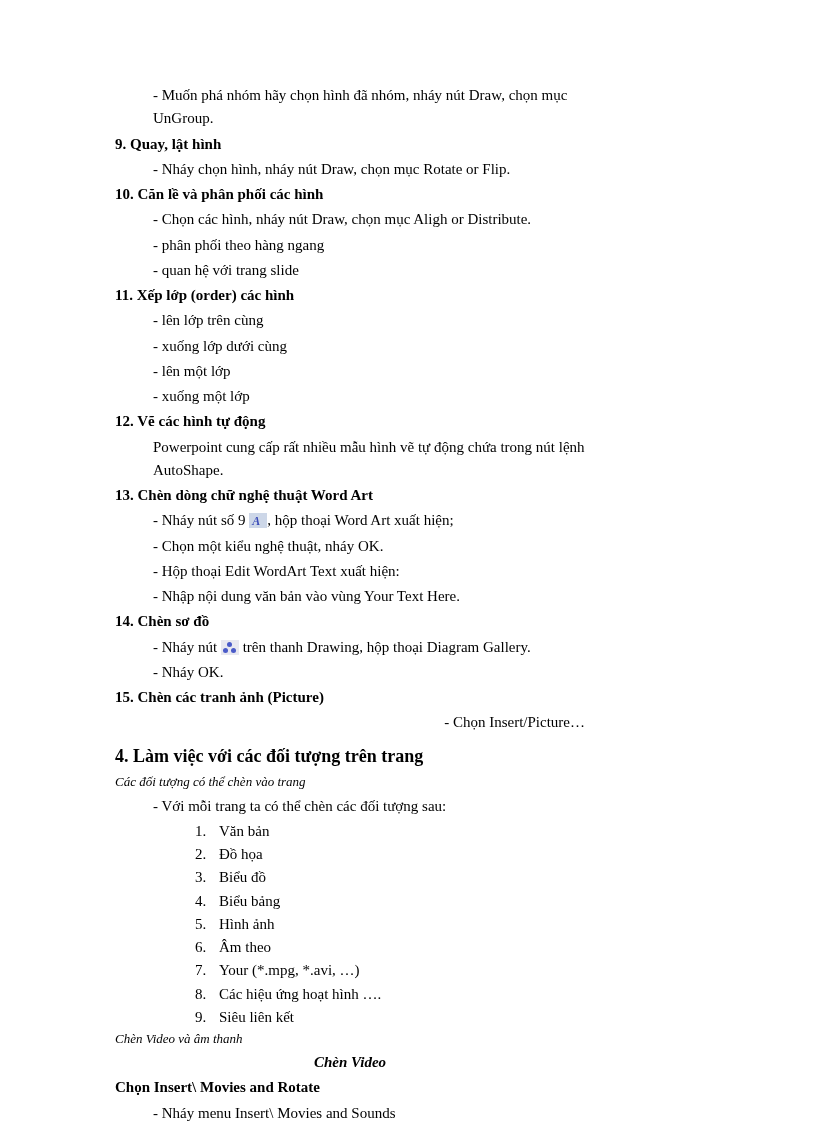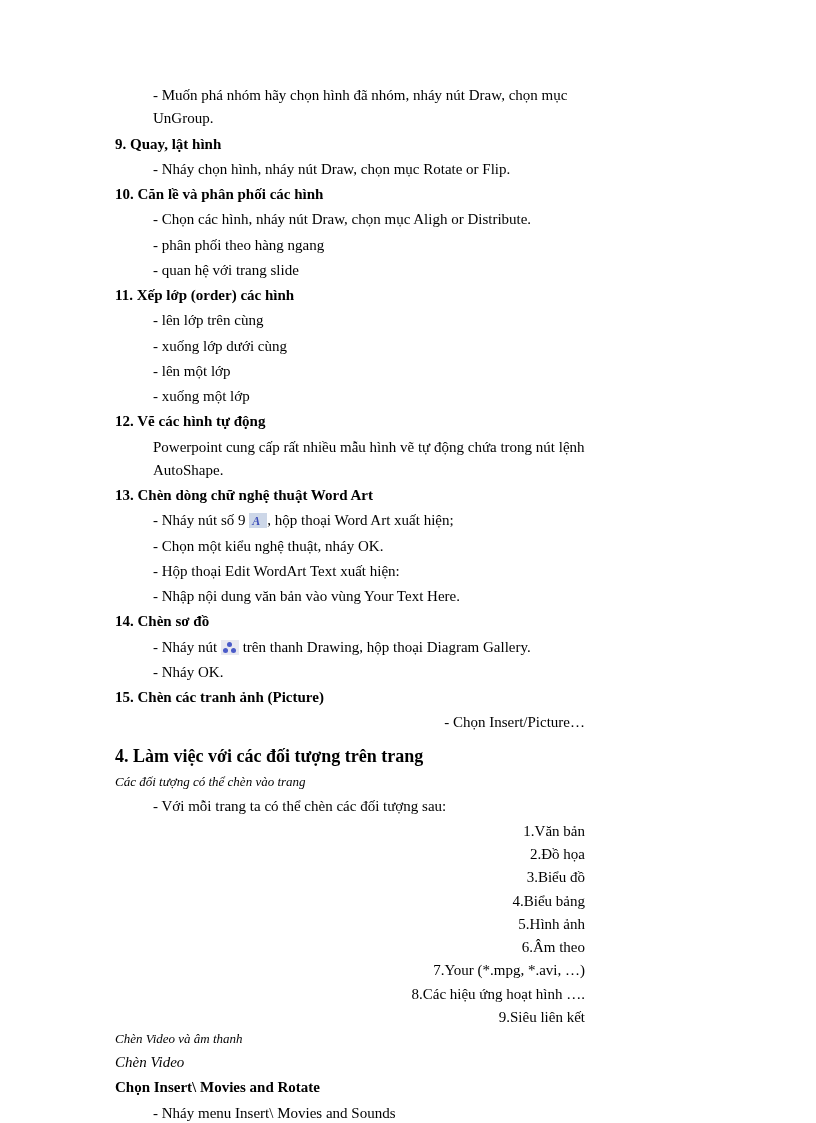--- a/index.html
+++ b/index.html
@@ -28,29 +28,29 @@
     font-weight: bold;
     margin-top: 8px;
     margin-bottom: 2px;
   }
   .sub-head-it {
     font-style: italic;
     font-weight: normal;
     font-size: 13px;
   }
   .sub-head-b {
-    font-weight: normal;
+    font-weight: bold;
     font-style: italic;
+    text-align: center;
   }
   ol.numlist {
     margin: 0;
     padding-left: 104px;
     list-style: none;
     counter-reset: item;
-    text-align: right;
   }
   ol.numlist li {
     counter-increment: item;
   }
   ol.numlist li::before {
     content: counter(item) ".";
     display: inline-block;
     width: 24px;
     margin-left: -24px;
   }

